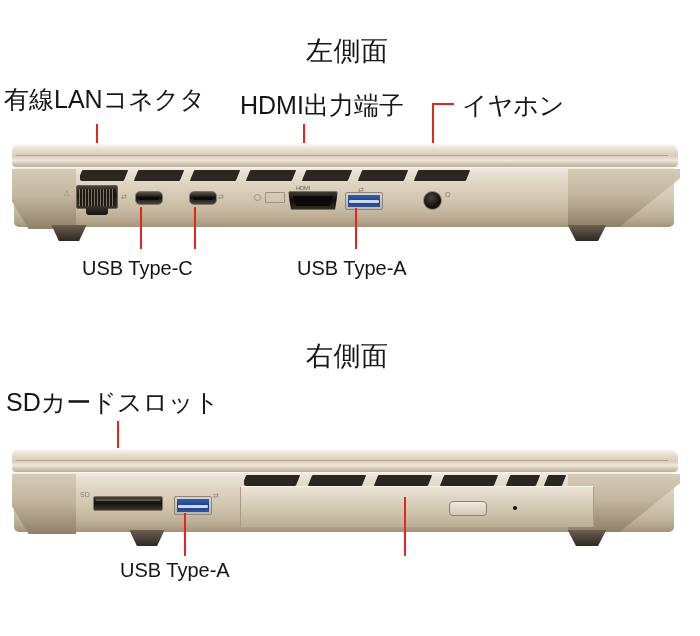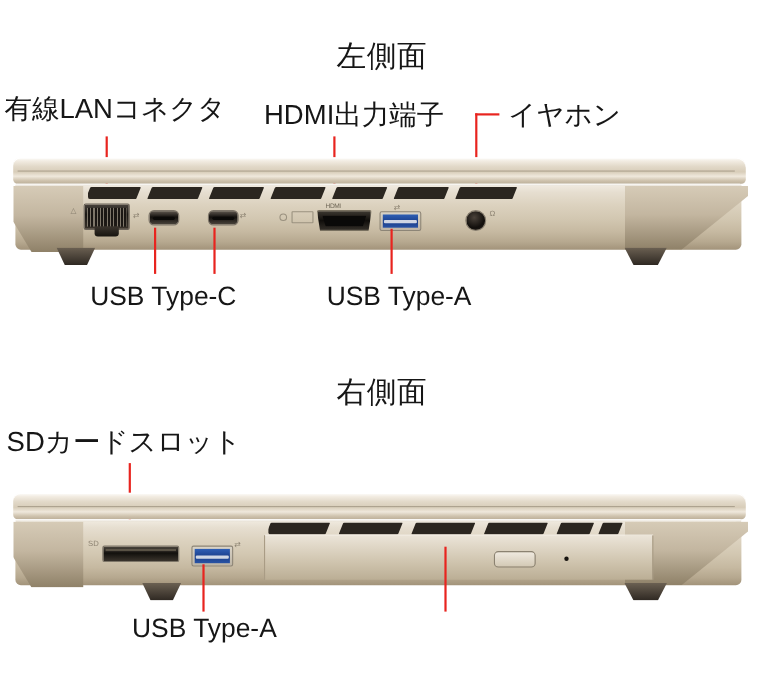--- a/index.html
+++ b/index.html
@@ -11,21 +11,21 @@
     color:#1a1a1a;
     overflow:hidden;
     position:relative;
   }
   .stage{position:relative; width:700px; height:636px;}
 
   
   .lbl{position:absolute; white-space:nowrap; color:#161616; line-height:1;}
   .section-title{font-size:27px; letter-spacing:.5px;}
   .callout{font-size:25px; letter-spacing:0px;}
-  .callout-lat{font-size:24px;}
+  .callout-lat{font-size:20px;}
 
   
   .leader{position:absolute; background:#e8241f;}
   .leader.v{width:2px;}
   .leader.h{height:2px;}
 
   
   .laptop{position:absolute;}
 
   

